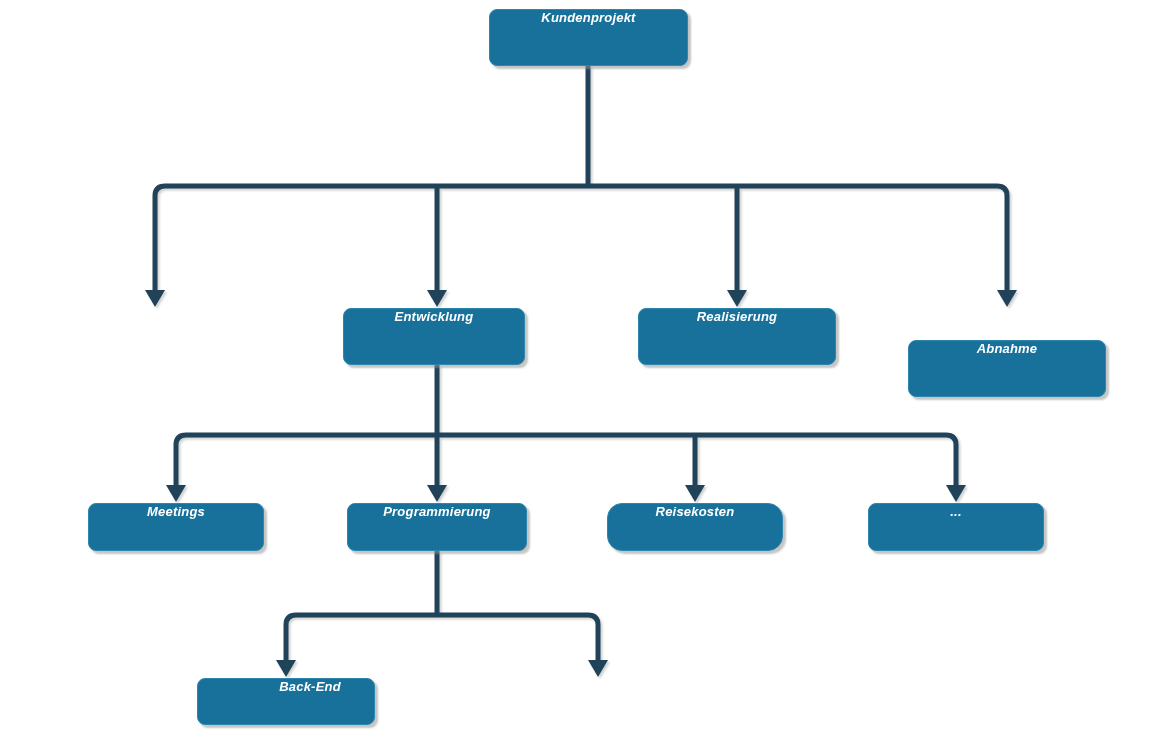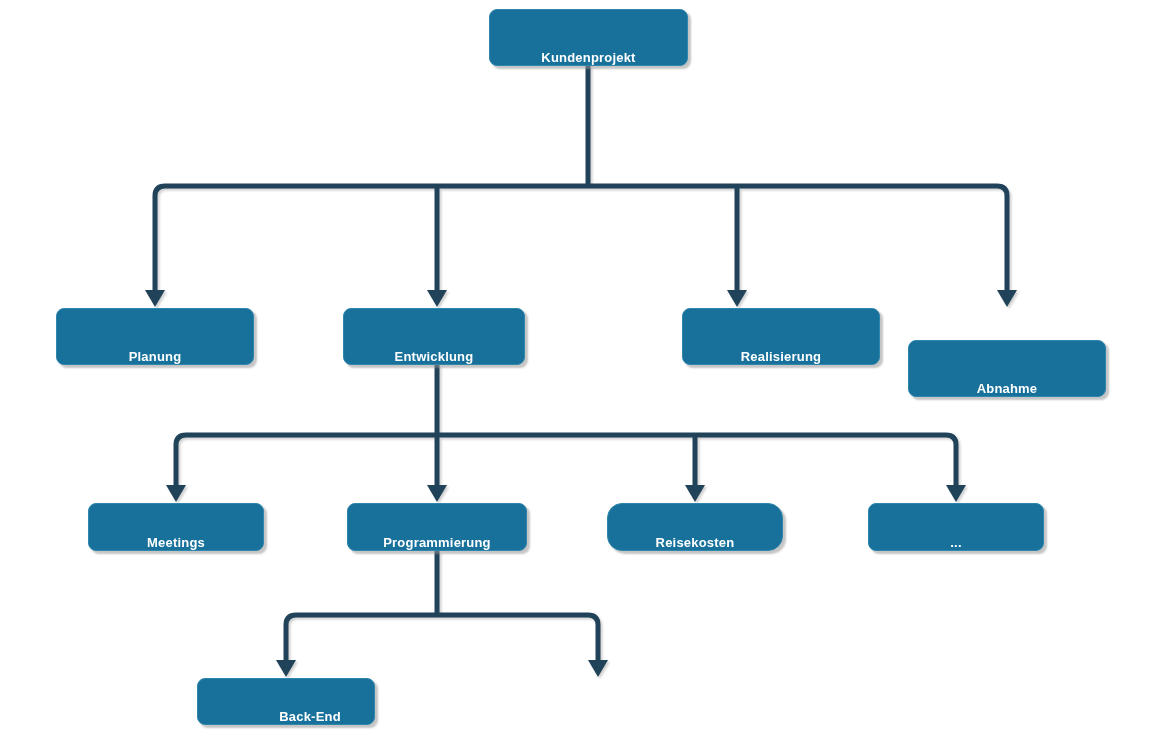--- a/index.html
+++ b/index.html
@@ -23,37 +23,38 @@
     pointer-events:none;
   }
   .edge{fill:none;stroke:var(--connector);stroke-width:5;}
   .arrowhead{fill:var(--connector);stroke:none;}
   .node{
     position:absolute;
     background:var(--node-fill);
     border:1px solid var(--node-border);
     border-radius:8px;
     box-shadow:3px 3px 2px rgba(150,150,150,0.55);
-    display:flex;align-items:flex-end;justify-content:center;
+    display:flex;align-items:flex-start;justify-content:center;
     box-sizing:border-box;
     cursor:default;
+    font-style:italic;
   }
   .node-label{
     color:var(--node-text);
     font-size:13px;
     font-weight:bold;
     letter-spacing:.2px;
     text-align:center;
     user-select:none;
   }
   
   .pos-kundenprojekt{left:489px;top:9px;width:199px;height:57px;}
   .pos-planung{left:56px;top:308px;width:198px;height:57px;}
   .pos-entwicklung{left:343px;top:308px;width:182px;height:57px;}
-  .pos-realisierung{left:638px;top:308px;width:198px;height:57px;margin-left:44px;}
+  .pos-realisierung{left:638px;top:308px;width:198px;height:57px;}
   .pos-abnahme{left:908px;top:308px;width:198px;height:57px;margin-top:32px;}
   .pos-meetings{left:88px;top:503px;width:176px;height:48px;}
   .pos-programmierung{left:347px;top:503px;width:180px;height:48px;}
   .pos-reisekosten{left:607px;top:503px;width:176px;height:48px;border-radius:15px;}
   .pos-ellipsis{left:868px;top:503px;width:176px;height:48px;}
   .pos-backend{left:197px;top:678px;width:178px;height:47px;padding-left:48px;}
   .pos-frontend{left:509px;top:678px;width:178px;height:47px;}
 </style>
 </head>
 <body>
@@ -87,23 +88,20 @@
       <path class="edge" d="M437 551 V615"></path>
       <path class="edge" d="M286 661 V625 Q286 615 296 615 H588 Q598 615 598 625 V661"></path>
       <polygon class="arrowhead" points="276,660 296,660 286,677"></polygon>
       <polygon class="arrowhead" points="588,660 608,660 598,677"></polygon>
     </g>
   </svg>
 
   <div class="node pos-kundenprojekt">
     <span class="node-label">Kundenprojekt</span>
   </div>
-  <div class="node pos-planung">
-    <span class="node-label">Planung</span>
-  </div>
   <div class="node pos-entwicklung">
     <span class="node-label">Entwicklung</span>
   </div>
   <div class="node pos-realisierung">
     <span class="node-label">Realisierung</span>
   </div>
   <div class="node pos-abnahme">
     <span class="node-label">Abnahme</span>
   </div>
   <div class="node pos-programmierung">

